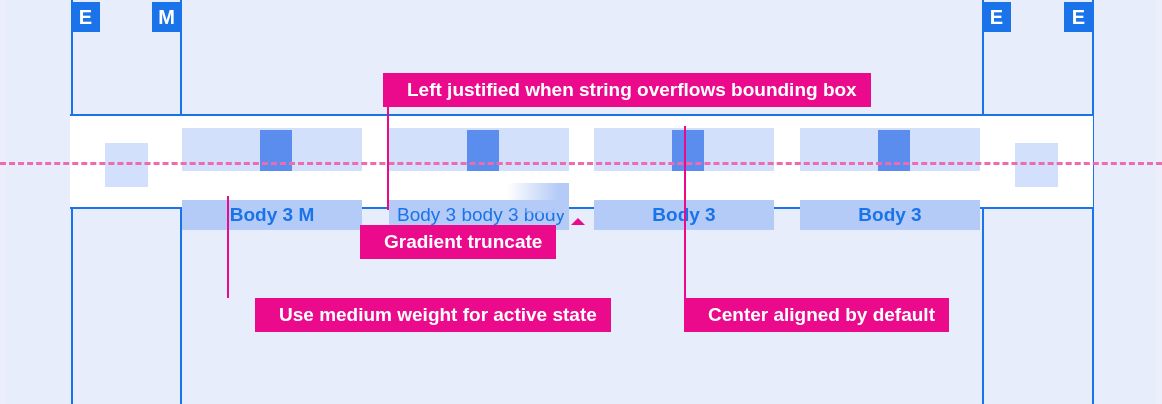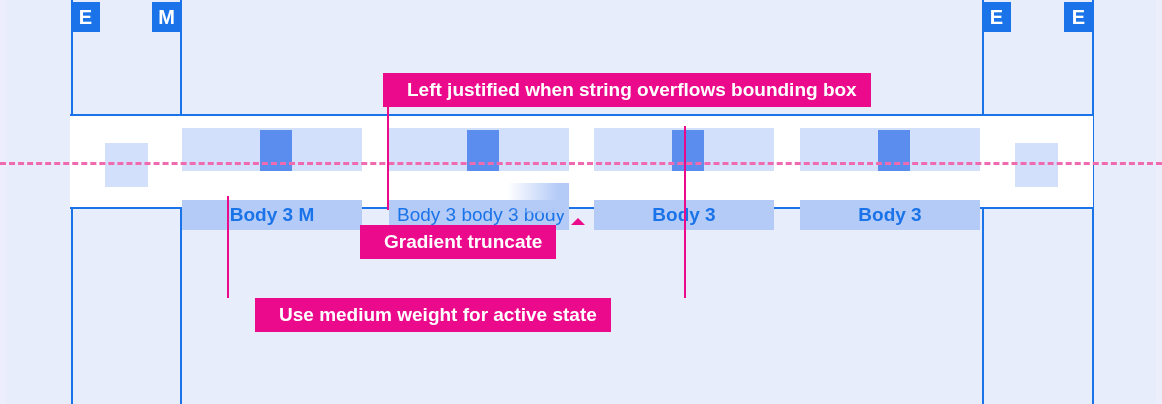--- a/index.html
+++ b/index.html
@@ -246,14 +246,15 @@
   <div class="leader v" style="left:227px; top:196px; height:102px;"></div>
 
   <div class="pointer" style="left:571px; top:218px;"></div>
 
   <div class="anno" style="left:383px; top:73px;">Left justified when string overflows bounding box</div>
 
   <div class="anno" style="left:360px; top:225px;text-align:center;">Gradient truncate</div>
 
   <div class="anno" style="left:227px; top:298px;margin-left:28px;">Use medium weight for active state</div>
 
+  <div class="anno" style="left:684px; top:298px;">Center aligned by default</div>
 
 </div>
 
 </body></html>

